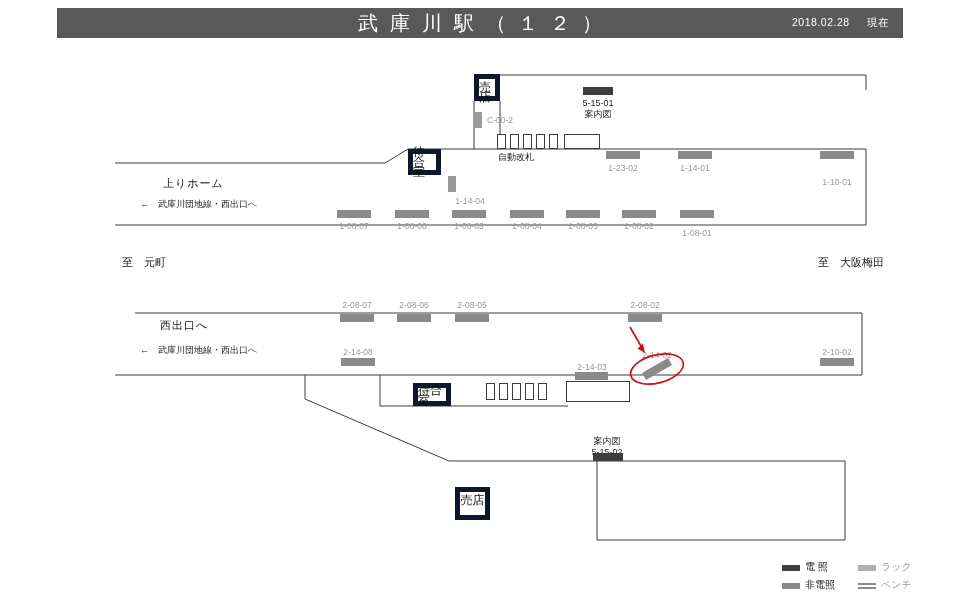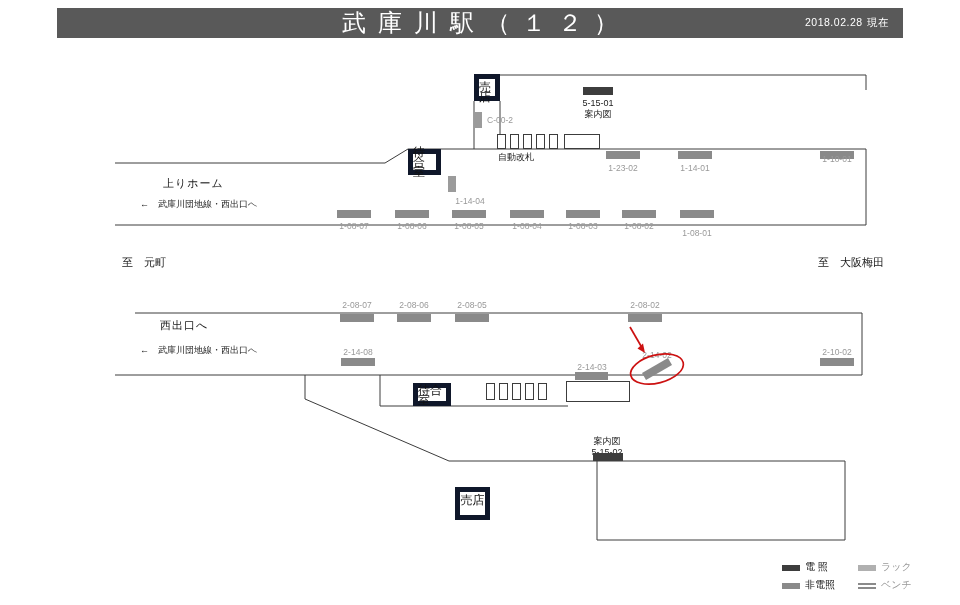--- a/index.html
+++ b/index.html
@@ -2,24 +2,24 @@
 <html style="--header-bg: #595959; --bar-illuminated: #3d3d3d; --bar-non-illuminated: #8a8a8a; --bar-rack: #b0b0b0; --highlight: #cc1111;"><head>
 <meta charset="utf-8">
 <style>
   html,body{margin:0;padding:0}
   #stage{position:relative;width:960px;height:605px;background:#fff;overflow:hidden;
          font-family:"Liberation Sans","DejaVu Sans",sans-serif}
   #stage *{box-sizing:border-box}
 
   .header{position:absolute;background:var(--header-bg,#595959);color:#fff;
           display:flex;align-items:center;justify-content:center}
-  .title{font-size:24px;letter-spacing:12px;white-space:nowrap;padding-left:12px}
+  .title{font-size:20px;letter-spacing:12px;white-space:nowrap;padding-left:12px}
   .hdr-date{position:absolute;right:14px;top:50%;transform:translateY(-50%);
             font-size:10.5px;white-space:nowrap;letter-spacing:.5px}
-  .hdr-date .suffix{margin-left:1px}
+  .hdr-date .suffix{margin-left:14px}
 
   svg.layer{position:absolute;left:0;top:0}
   .outline{stroke:#3c3c3c;stroke-width:1;fill:none}
 
   .bar{position:absolute;height:8px;background:var(--bar-non-illuminated,#8a8a8a)}
   .bar.dark{background:var(--bar-illuminated,#3d3d3d)}
   .vbar{position:absolute;width:8px;background:#9b9b9b}
   .idlbl{position:absolute;font-size:8.5px;color:#999;text-align:center;
          white-space:nowrap;line-height:10px}
   .jplbl{position:absolute;font-size:9px;color:#1a1a1a;white-space:nowrap;line-height:11px}
@@ -105,21 +105,21 @@
   <div class="idlbl" style="left:448px;top:196px;width:44px">1-14-04</div>
 
   <div class="jplbl" style="left:163px;top:178px;font-size:11px;letter-spacing:1px">上りホーム</div>
   <div class="jplbl" style="left:140px;top:199px">←　武庫川団地線・西出口へ</div>
 
   <div class="bar" style="left:606px;top:151px;width:34px"></div>
   <div class="idlbl" style="left:604px;top:163px;width:38px">1-23-02</div>
   <div class="bar" style="left:678px;top:151px;width:34px"></div>
   <div class="idlbl" style="left:676px;top:163px;width:38px">1-14-01</div>
   <div class="bar" style="left:820px;top:151px;width:34px"></div>
-  <div class="idlbl" style="left:818px;top:154px;width:38px">1-10-01</div>
+  <div class="idlbl" style="left:818px;top:177px;width:38px">1-10-01</div>
 
   <div class="bar" style="left:337px;top:210px;width:34px"></div>
   <div class="bar" style="left:395px;top:210px;width:34px"></div>
   <div class="bar" style="left:452px;top:210px;width:34px"></div>
   <div class="bar" style="left:510px;top:210px;width:34px"></div>
   <div class="bar" style="left:566px;top:210px;width:34px"></div>
   <div class="bar" style="left:622px;top:210px;width:34px"></div>
   <div class="bar" style="left:680px;top:210px;width:34px"></div>
   <div class="idlbl" style="left:335px;top:221px;width:38px">1-08-07</div>
   <div class="idlbl" style="left:393px;top:221px;width:38px">1-08-06</div>

